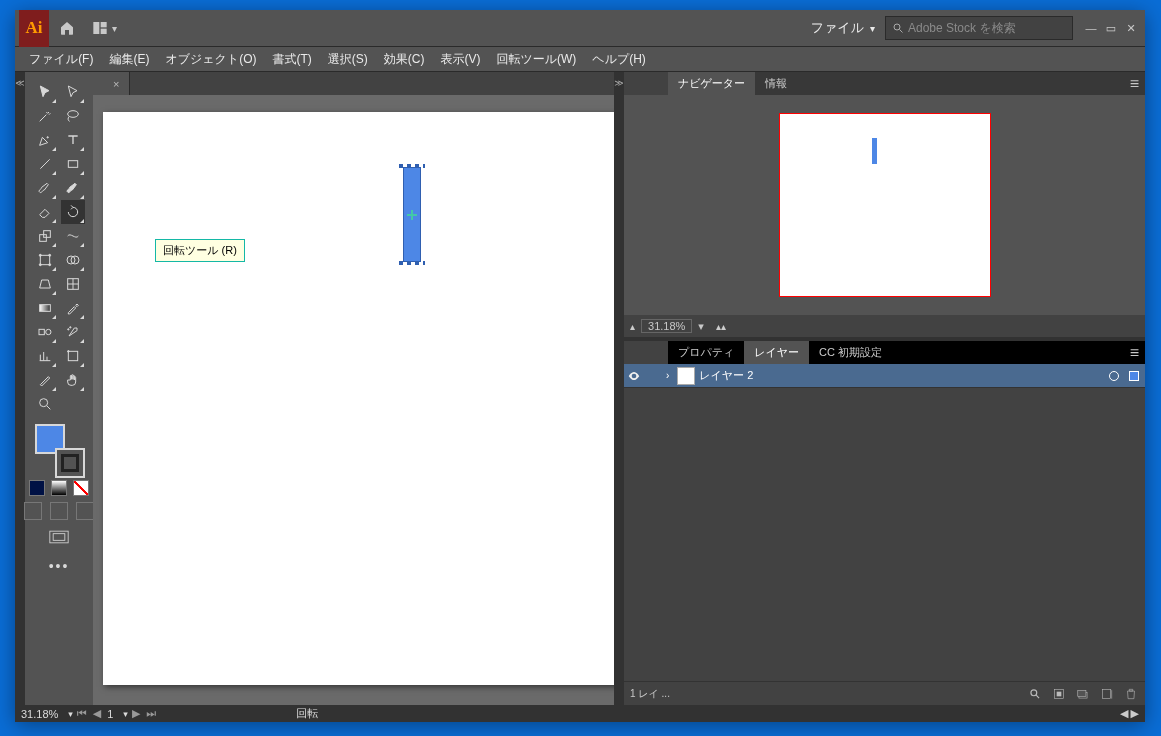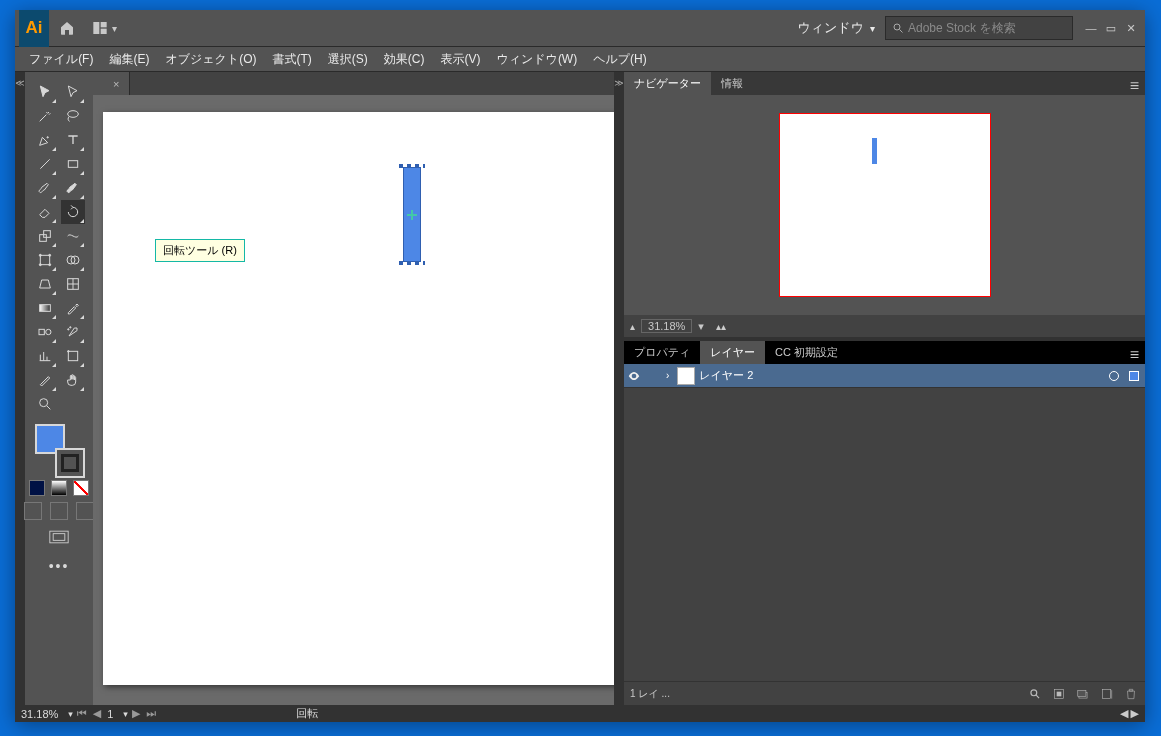--- a/index.html
+++ b/index.html
@@ -1,19 +1,19 @@
 <!DOCTYPE html>
 <html><head>
 <meta charset="utf-8">
 <style>
 * { margin:0; padding:0; box-sizing:border-box; font-family:"Meiryo UI","Yu Gothic",sans-serif; -webkit-font-smoothing:antialiased; }
 body { background:#0a6dd6; width:1161px; height:736px; overflow:hidden; color:#c8c8c8; }
 .window { position:absolute; left:15px; top:10px; width:1130px; height:711px; background:#323232; box-shadow:0 4px 20px rgba(0,0,0,0.4); }
 .titlebar { height:37px; background:#535353; display:flex; align-items:center; padding:0 4px; border-bottom:1px solid #2a2a2a; }
-.ai-logo { width:30px; height:37px; display:flex; align-items:center; justify-content:center; color:#ff9a00; font-weight:bold; font-size:17px; background:#0c4a6e; }
+.ai-logo { width:30px; height:37px; display:flex; align-items:center; justify-content:center; color:#ff9a00; font-weight:bold; font-size:17px; background:#7f1d1d;font-family:Liberation Serif, serif; }
 .home-icon { width:35px; height:37px; display:flex; align-items:center; justify-content:center; cursor:pointer; }
 .home-icon svg { width:16px; height:16px; fill:#c8c8c8; }
 .doc-icons { display:flex; align-items:center; margin-left:8px; color:#c8c8c8; font-size:12px; cursor:pointer;}
 .doc-icons svg { width:16px; height:16px; fill:#c8c8c8; }
 .doc-icons .chev { margin-left:4px; font-size:10px; }
 .titlebar .spacer { flex:1; }
 .workspace-sel { display:flex; align-items:center; font-size:13px; color:#eaeaea; padding:0 10px; cursor:pointer;}
 .workspace-sel .chev{ margin-left:6px; font-size:10px;}
 .search-stock { display:flex; align-items:center; background:#424242; border:1px solid #2a2a2a; width:188px; height:24px; padding:0 6px; font-size:12px; color:#8a8a8a;text-align:center; }
 .search-stock svg { width:12px; height:12px; fill:#aaa; margin-right:4px; }
@@ -60,21 +60,21 @@
 .tooltip{ position:absolute; left:62px; top:167px; background:#ffffe1; border:1px solid #14b8a6; padding:3px 7px; font-size:11px; color:#000; z-index:50;}
 .status-dock{ height:17px; background:#323232; display:flex; align-items:center; font-size:11px; color:#dcdcdc;}
 .status-dock .zoom{ padding:0 6px;}
 .status-dock .chev{font-size:9px; padding:0 4px;}
 .status-dock .nav-arrows{ display:flex; gap:6px; color:#999;}
 .status-dock .page{ padding:0 6px;}
 .status-dock .tool-name{ margin-left:140px;}
 .status-dock .scroll-btn{ margin-left:auto; margin-right:6px; display:flex; gap:2px; color:#ccc;}
 .right-gutter{ width:10px; background:#323232; display:flex; align-items:flex-start; justify-content:center; padding-top:6px;}
 .right-panels{ flex:1; background:#424242; display:flex; flex-direction:column;}
-.panel-tabs{ height:23px; background:#383838; display:flex; align-items:flex-end;}
+.panel-tabs{ height:23px; background:#383838; display:flex; align-items:center;margin-left:44px;}
 .ptab{ padding:0 10px; font-size:11px; color:#ccc; line-height:23px; cursor:pointer;}
 .ptab.active{ background:#535353; color:#fff;}
 .panel-menu{ margin-left:auto; padding:0 6px; cursor:pointer;}
 .nav-canvas{ height:220px; background:#535353; display:flex; align-items:center; justify-content:center;}
 .nav-art{ width:212px; height:184px; background:#fff; border:1px solid #ff0000; position:relative;}
 .nav-art .mini-shape{ position:absolute; left:92px; top:24px; width:5px; height:26px; background:#4d87e6;}
 .nav-zoom{ height:22px; display:flex; align-items:center; background:#424242; padding:0 6px; font-size:11px; gap:6px;}
 .nav-zoom .box{ border:1px solid #666; padding:0 6px;}
 .nav-zoom .triangle{ color:#ccc; font-size:10px;}
 .sep{ height:4px; background:#323232;}
@@ -108,21 +108,21 @@
     <div class="doc-icons">
       <svg viewBox="0 0 24 24">
           <rect x="2" y="3" width="9" height="18" fill="#c8c8c8"></rect>
           <rect x="13" y="3" width="9" height="8" fill="#c8c8c8"></rect>
           <rect x="13" y="13" width="9" height="8" fill="#c8c8c8"></rect>
         </svg>
       <span class="chev">▾</span>
     </div>
     <div class="spacer"></div>
     <div class="workspace-sel">
-      <span>ウィンドウ</span>
+      <span>ファイル</span>
       <span class="chev">▾</span>
     </div>
     <div class="search-stock">
       <svg viewBox="0 0 24 24">
           <circle cx="10" cy="10" r="6" fill="none" stroke="#aaa" stroke-width="2"></circle>
           <line x1="15" y1="15" x2="21" y2="21" stroke="#aaa" stroke-width="2"></line>
         </svg>
       <span>Adobe Stock を検索</span>
     </div>
     <div class="win-ctrls">
@@ -133,21 +133,21 @@
   </div>
 
   <div class="menubar">
     <span class="mitem">ファイル(F)</span>
     <span class="mitem">編集(E)</span>
     <span class="mitem">オブジェクト(O)</span>
     <span class="mitem">書式(T)</span>
     <span class="mitem">選択(S)</span>
     <span class="mitem">効果(C)</span>
     <span class="mitem">表示(V)</span>
-    <span class="mitem">ウィンドウ(W)</span>
+    <span class="mitem">回転ツール(W)</span>
     <span class="mitem">ヘルプ(H)</span>
   </div>
 
   <div class="workarea">
     <div class="left-gutter">
         <span class="chev">≪</span>
       </div>
     <div class="toolpanel">
       <div class="tool-grid">
         <div class="tool">

